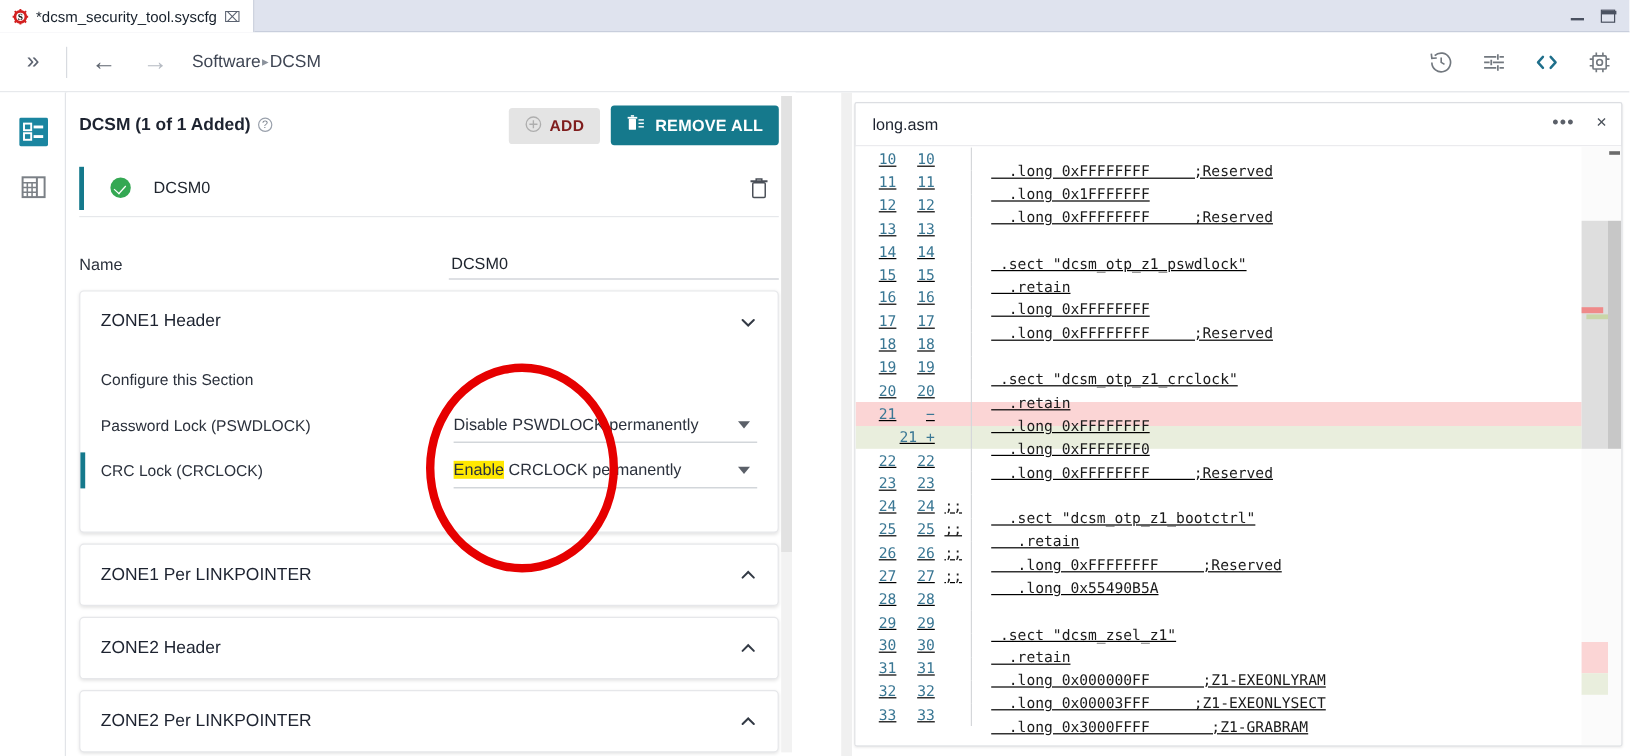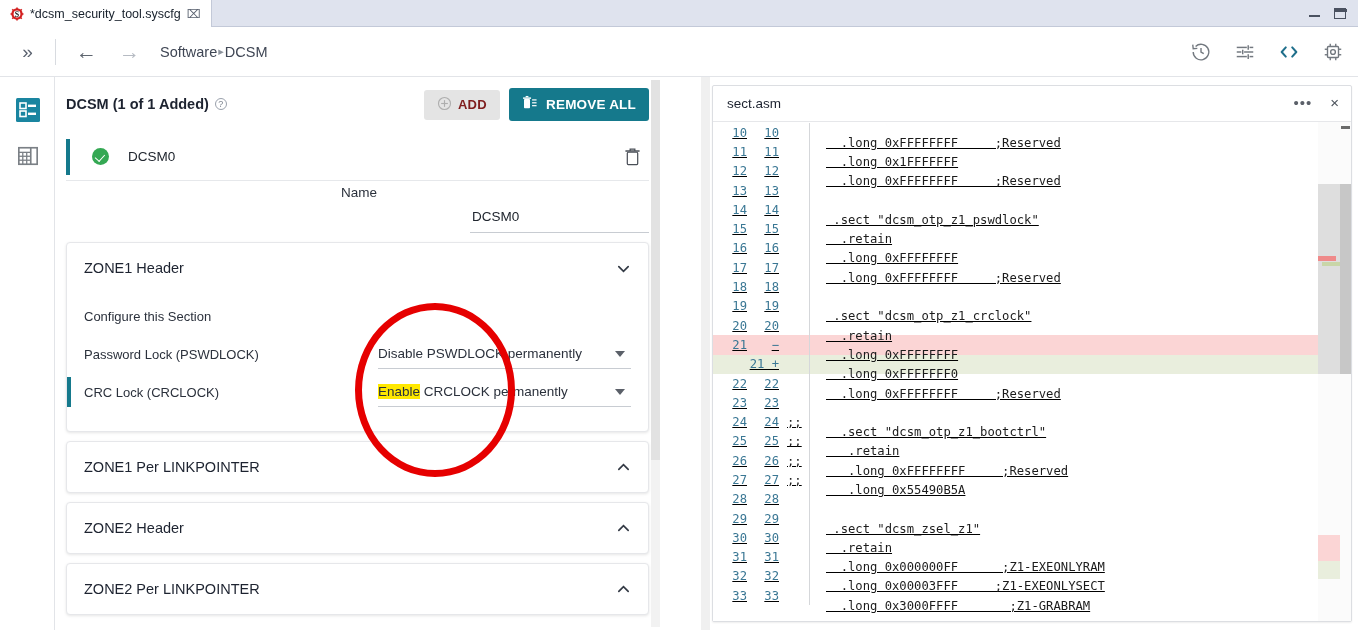--- a/index.html
+++ b/index.html
@@ -101,39 +101,39 @@
     width:17px; height:17px; border-radius:50%; background:#34a853;
     margin-left:26px; position:relative;
   }
   .inst-check::after{
     content:""; position:absolute; left:5px; top:3.5px; width:4.5px; height:8px;
     border:solid #fff; border-width:0 1.8px 1.8px 0; transform:rotate(42deg);
   }
   .inst-name { margin-left:19px; font-size:13.5px; color:#20262f; }
   .inst-trash { position:absolute; right:8px; top:14px; }
 
-  .name-row { display:flex; align-items:flex-end; height:48px; padding:0 14px 0 10px; margin-top:4px;flex-direction:column; }
+  .name-row { display:flex; align-items:flex-end; height:48px; padding:0 14px 0 10px; margin-top:4px; }
   .name-label { font-size:13.5px; color:#2b313c; width:308px; padding-bottom:5px; }
   .name-input {
     flex:1; border:none; border-bottom:1px solid #c8ccd2; background:transparent;
     font-family:"Liberation Sans", sans-serif; font-size:13.5px; color:#20262f;
     padding:0 0 5px 2px; outline:none;
   }
 
   .acc {
     margin:9px 14px 0 10px; background:#fff;
     border:1px solid #e6e7ea; border-radius:4px;
     box-shadow:0 1px 3px rgba(0,0,0,.10);
   }
   .acc-head {
     height:50px; display:flex; align-items:center; justify-content:space-between;
     padding:0 17px; font-size:14.5px; color:#1d2330;
   }
   .chev { width:15px; height:15px; color:#333a45; }
-  .acc-body { padding:4px 0 20px 0; }
+  .acc-body { padding:4px 0 32px 0; }
   .frow { display:flex; align-items:center; min-height:38px; padding:0 17px; position:relative; }
   .frow-bar { position:absolute; left:0; top:4px; width:4px; height:30px; background:#15798c; }
   .flabel { width:294px; font-size:13px; color:#2b313c; }
   .fctl { flex:1; position:relative; }
   .cb-on {
     width:15px; height:15px; background:#15798c; border-radius:2px; position:relative;
   }
   .cb-on::after{
     content:""; position:absolute; left:4px; top:2px; width:5px; height:9px;
     border:solid #fff; border-width:0 1.9px 1.9px 0; transform:rotate(42deg);
@@ -434,21 +434,21 @@
 
     <div class="panel-scroll">
       <div class="thumb"></div>
     </div>
   </div>
 
   <div class="vsplit"></div>
 
   <div class="editor">
     <div class="ed-head">
-      <span class="ed-title">sect.asm</span>
+      <span class="ed-title">long.asm</span>
       <span class="ed-acts">
         <span class="dots">•••</span>
         <span class="xbtn">×</span>
       </span>
     </div>
     <div class="ed-body">
       <div class="code-area" id="code-area">
           <div class="cl"><span class="gl">10</span><span class="gr">10</span><span class="gcmt"></span><span class="vline"></span><span class="ctext">  .long 0xFFFFFFFF     ;Reserved</span></div>
           <div class="cl"><span class="gl">11</span><span class="gr">11</span><span class="gcmt"></span><span class="vline"></span><span class="ctext">  .long 0x1FFFFFFF</span></div>
           <div class="cl"><span class="gl">12</span><span class="gr">12</span><span class="gcmt"></span><span class="vline"></span><span class="ctext">  .long 0xFFFFFFFF     ;Reserved</span></div>

